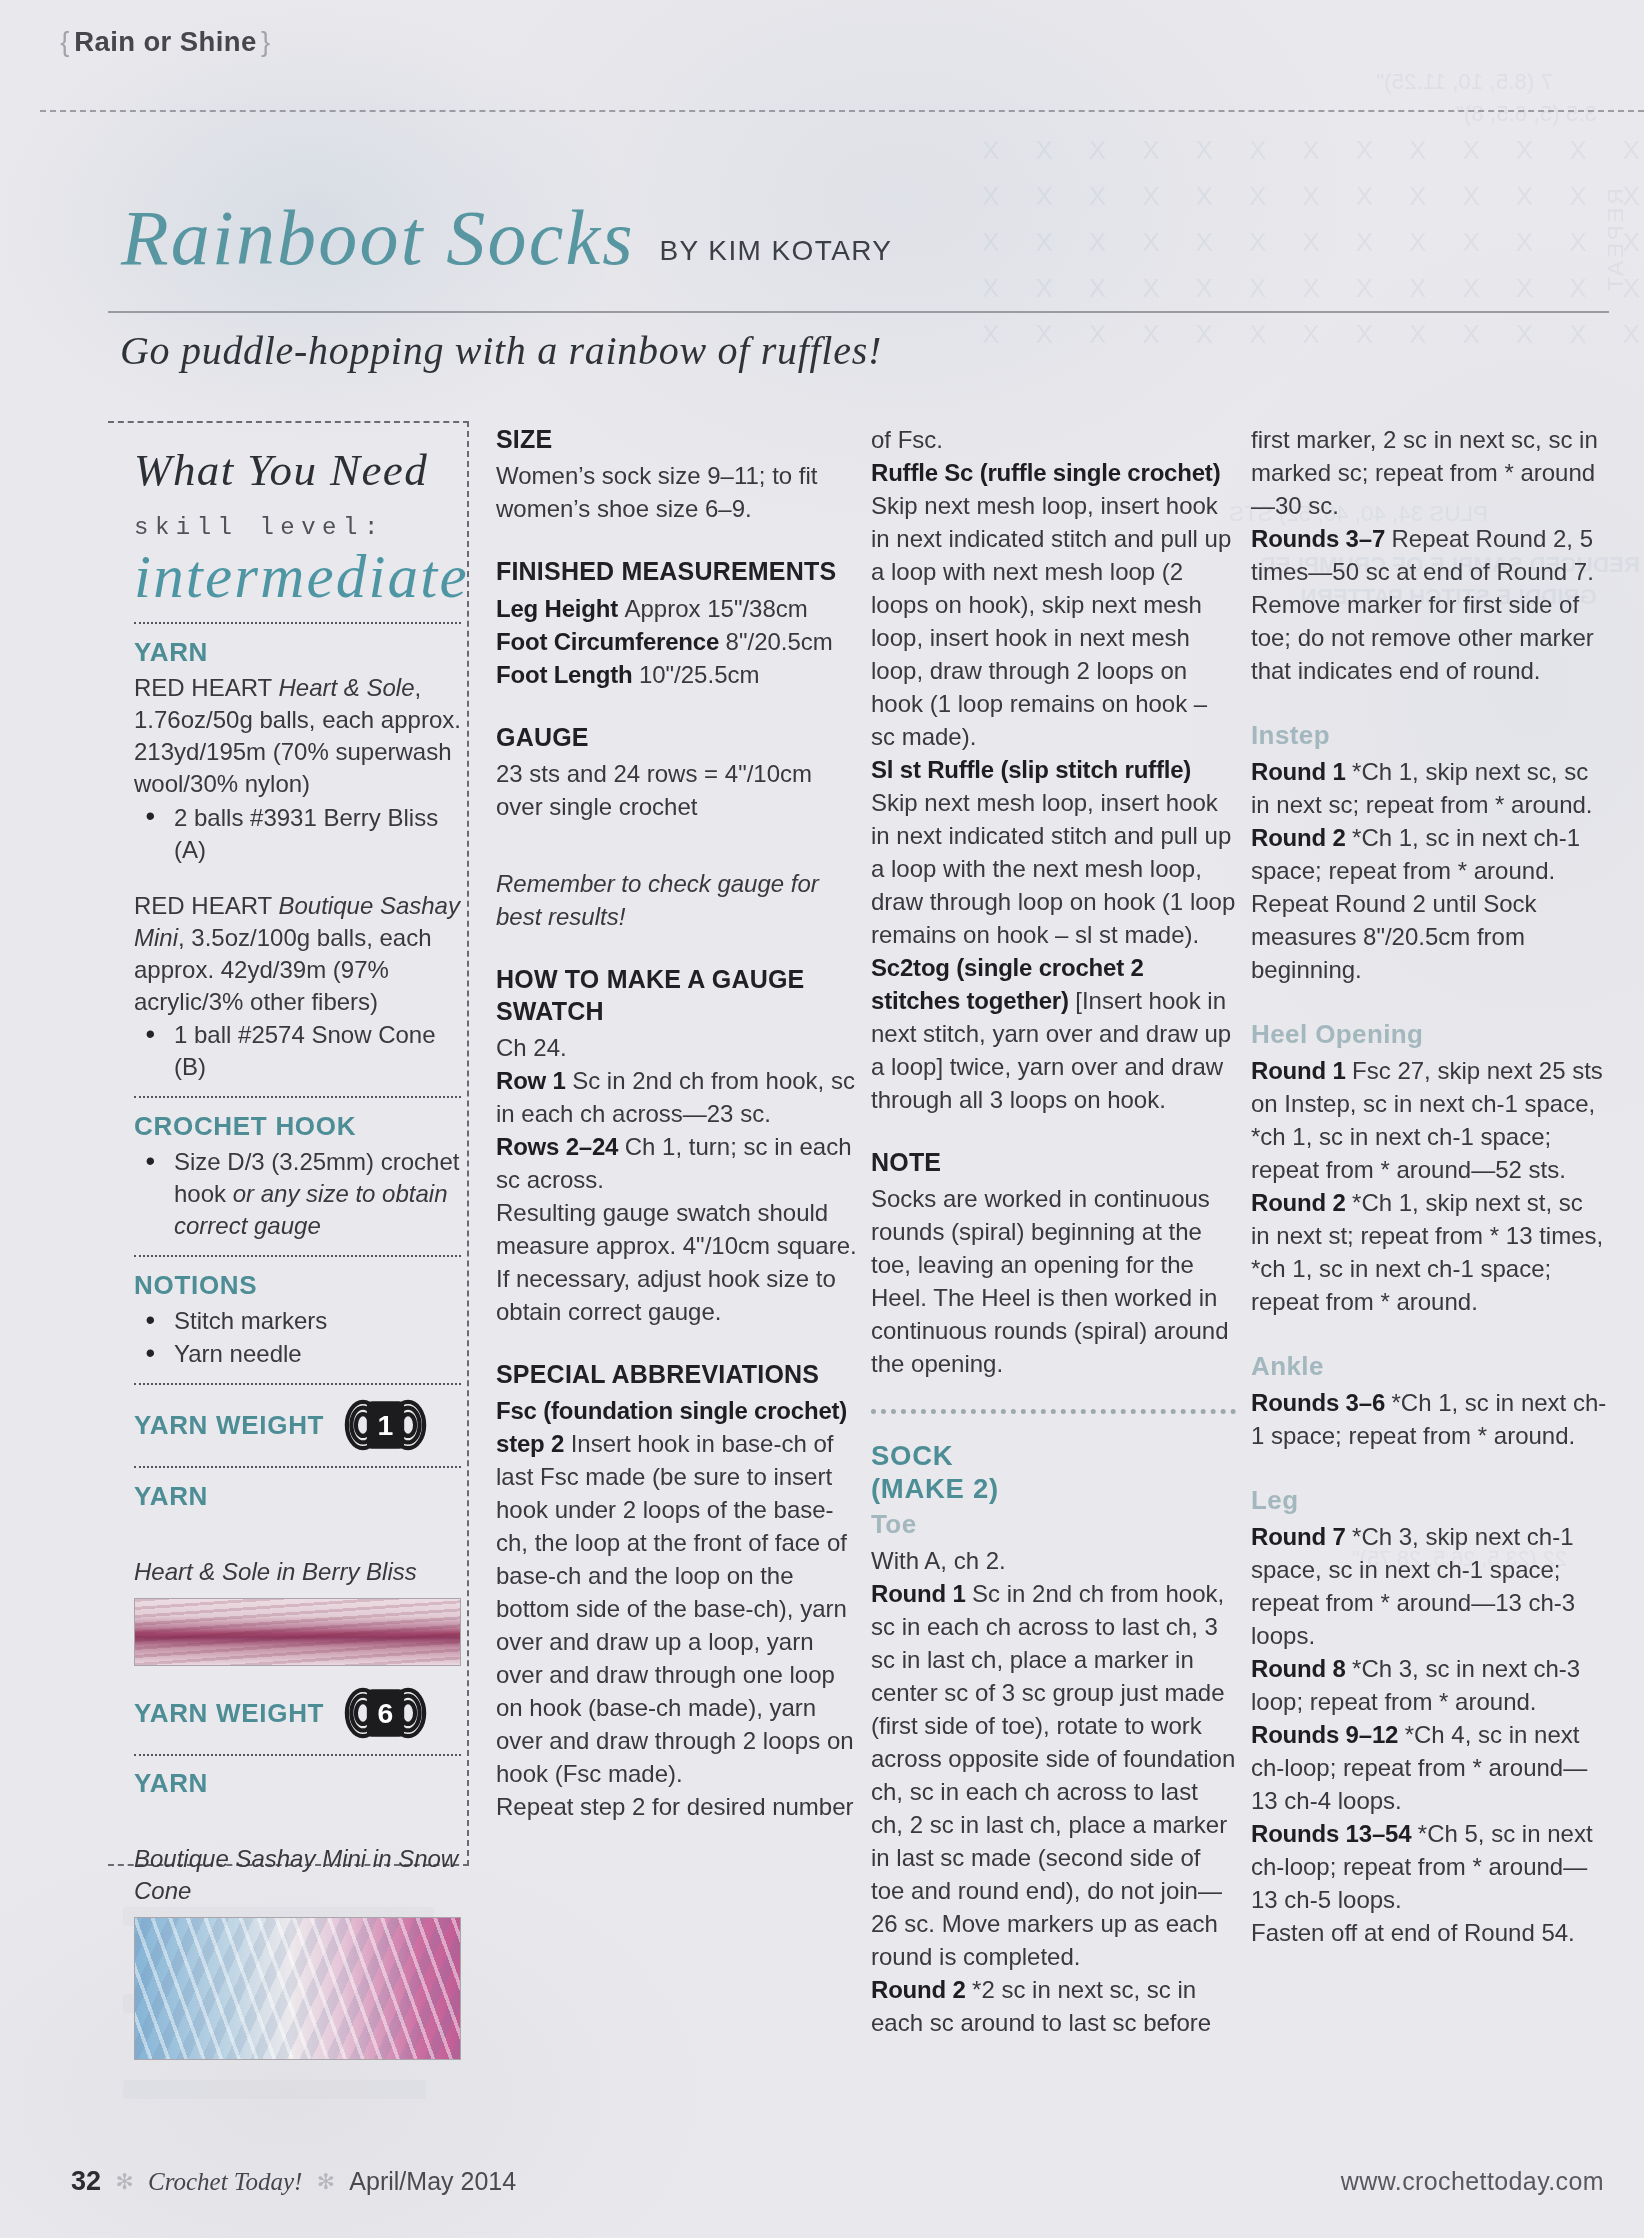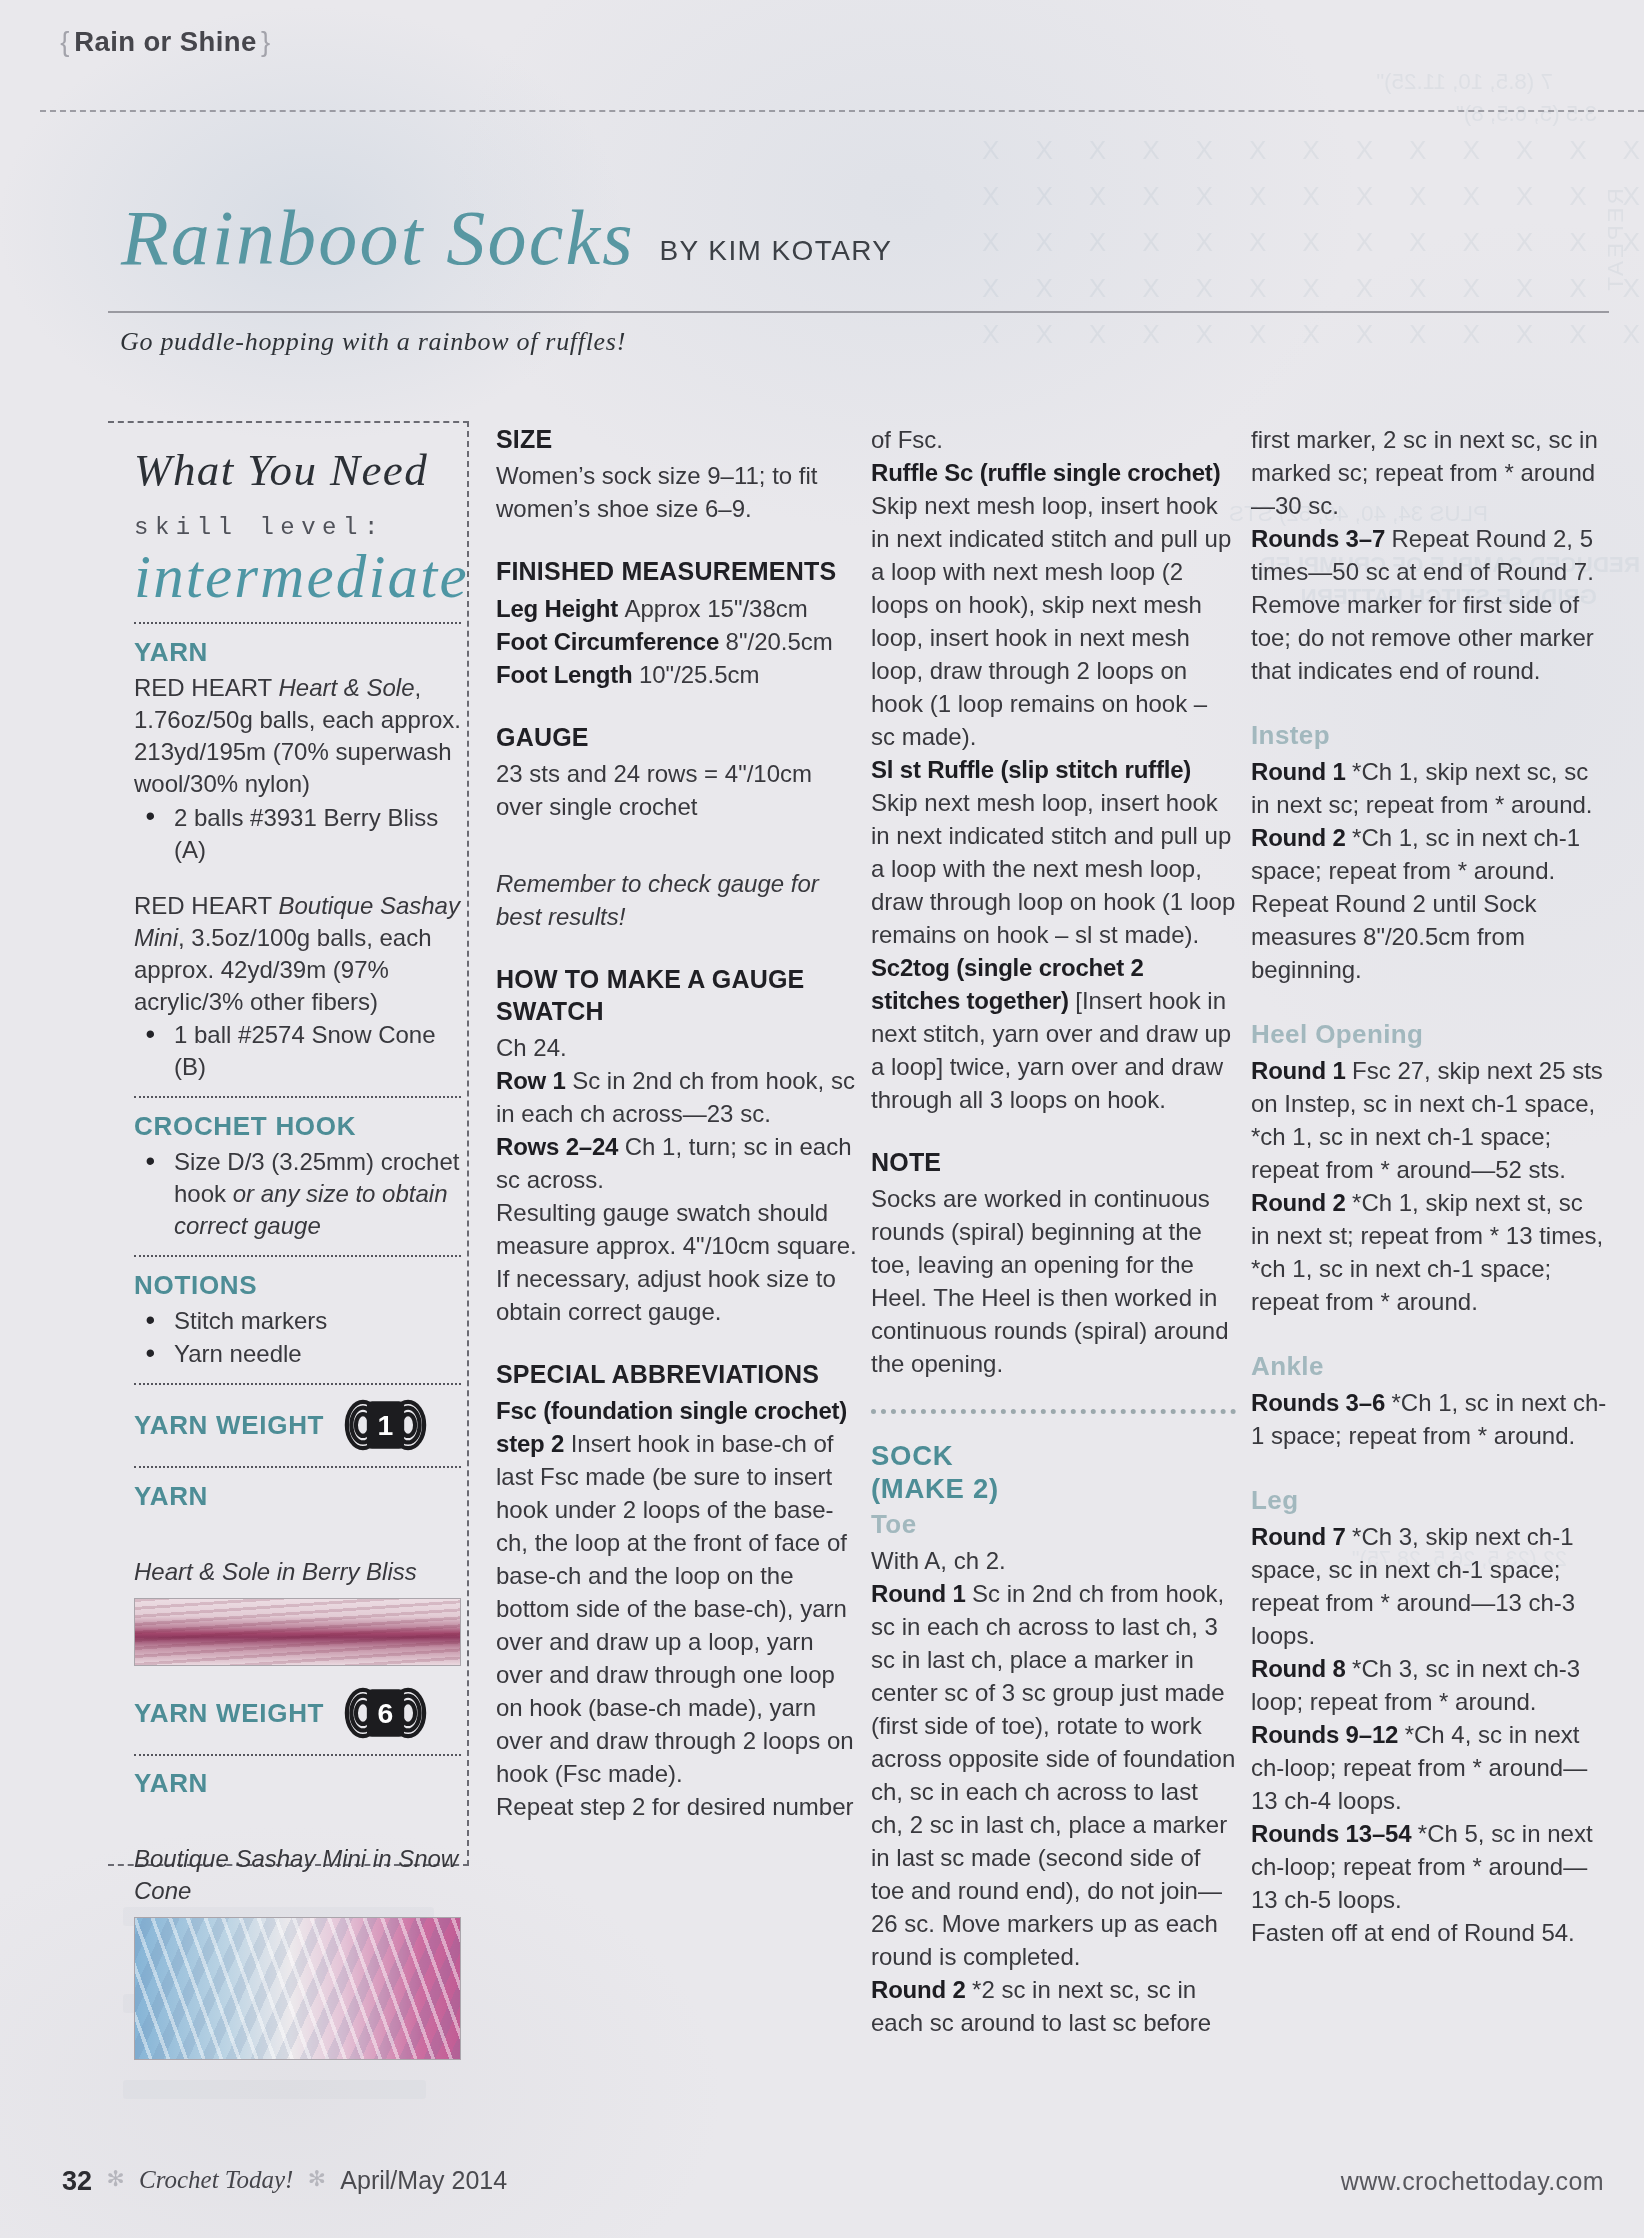--- a/index.html
+++ b/index.html
@@ -15,21 +15,21 @@
   }
   
   .hdr-tag{position:absolute; left:56px; top:26px; font-size:27.5px; font-weight:bold; color:#46464c; letter-spacing:0.4px;}
   .hdr-tag .brace{color:#a3a3ab; font-weight:normal; padding:0 4.3px;}
   .toprule{position:absolute; left:40px; right:0; top:110px; border-top:2.9px dashed #84848c; opacity:.75;}
   
   .title-row{position:absolute; left:121px; top:199px; display:flex; align-items:flex-end; gap:24.6px;}
   .page-title{font-family:"Liberation Serif", serif; font-style:italic; font-size:78px; line-height:1; color:#5897a2; letter-spacing:2.2px;}
   .byline{font-size:28px; color:#3c4046; letter-spacing:1.4px; padding-bottom:10px; white-space:nowrap;}
   .titlerule{position:absolute; left:108px; right:35px; top:311px; border-top:2.2px solid #87878e; opacity:.8;}
-  .subtitle{position:absolute; left:120px; top:327px; font-family:"Liberation Serif", serif; font-style:italic; font-size:26px; color:#2f3338; letter-spacing:0.7px;}
+  .subtitle{position:absolute; left:120px; top:327px; font-family:"Liberation Serif", serif; font-style:italic; font-size:40px; color:#2f3338; letter-spacing:0.7px;}
   
   .sidebar{
     position:absolute; left:108px; top:421px; width:361px; height:1445px;
     box-sizing:border-box; padding:19px 5.8px 0 26px;
     border-top:2.2px dashed #6a6a72; border-right:2.2px dashed #6a6a72; border-bottom:2.2px dashed #6a6a72;
     font-size:24px; line-height:32px;
   }
   .script-title{font-family:"Liberation Serif", serif; font-style:italic; font-size:45px; line-height:1.1; color:#2c3036; letter-spacing:1.4px; margin:4.3px 0 16px;}
   .skill-label{font-family:"Liberation Mono", monospace; font-size:24px; letter-spacing:6.5px; color:#50525a; margin:0 0 1.4px;}
   .skill-value{font-family:"Liberation Serif", serif; font-style:italic; font-size:61px; line-height:1.05; color:#4e96a4; letter-spacing:2.2px; margin:0 0 13px;}
@@ -60,21 +60,21 @@
   .col .h2{font-weight:bold; font-size:25px; line-height:32px; color:#202025; letter-spacing:0.2px; margin:30px 0 4.3px;}
   .col .h2.first{margin-top:0;}
   .col .teal-h{font-weight:bold; font-size:27.5px; color:#4d8d96; margin:0;}
   .col .sub-h{margin:32px 0 2.9px;}
   .dotsep{border-top:5px dotted #8e9da2; margin:29px 0 24.6px; height:0; opacity:.85;}
   #col2{left:496px; width:365px;}
   #col3{left:871px; width:365px;}
   #col4{left:1251px; width:357px;}
   
   .footer{position:absolute; left:62px; right:40px; top:2166px; display:flex; justify-content:space-between; align-items:baseline; font-size:25px; color:#4a4a4f;}
-  .footer .left{display:flex; align-items:flex-start; gap:14.4px;}
+  .footer .left{display:flex; align-items:center; gap:14.4px;margin-left:9px;}
   .footer .pgnum{font-weight:bold; color:#2c2c31; font-size:27px;}
   .footer .flower{color:#b6b6bd; font-size:21.7px;}
   .footer .mag{font-family:"Liberation Serif", serif; font-style:italic; font-weight:normal; color:#45454b;}
   .footer .site{color:#58585e; letter-spacing:0.4px;}
   
   .ghost{position:absolute; pointer-events:none; color:#8fa6b5; transform:scaleX(-1);}
   .ghost .ln{white-space:nowrap;}
   .ghost-grid{line-height:46px; letter-spacing:14.4px; font-size:26px;}
   .ghost-bar{position:absolute; height:19px; background:#9aa8b4; opacity:.07; border-radius:2.9px; pointer-events:none;}
 </style>

